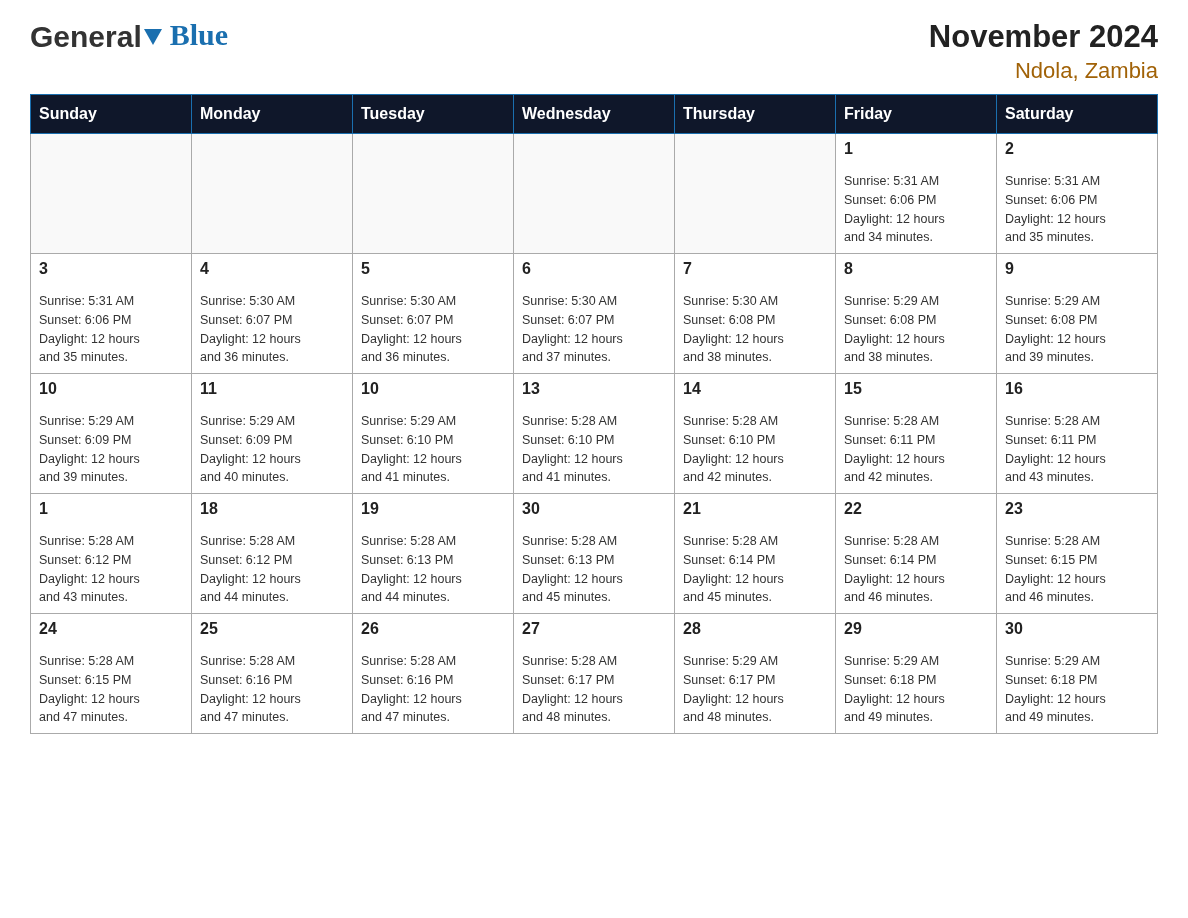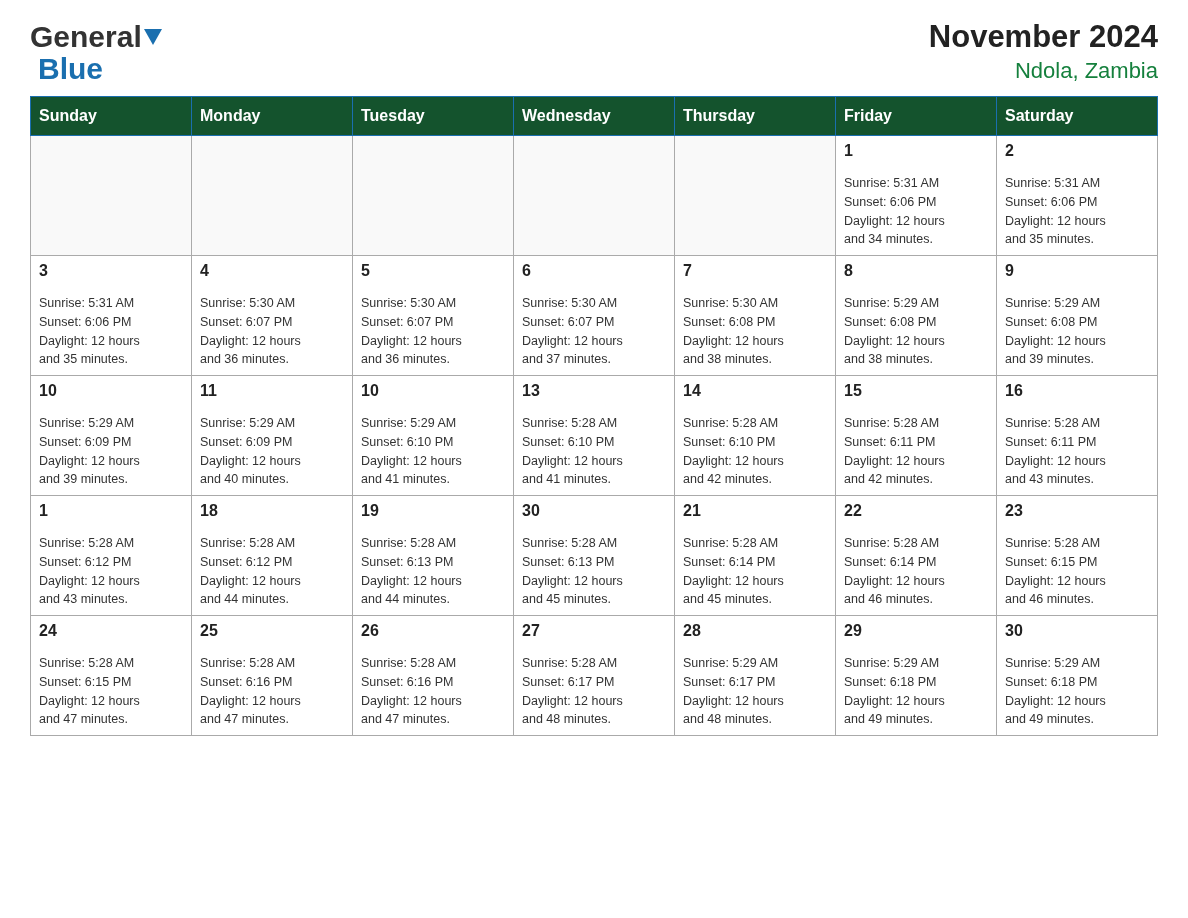--- a/index.html
+++ b/index.html
@@ -11,44 +11,43 @@
       min-height: 918px;
     }
     .header-row {
       display: flex;
       justify-content: space-between;
       align-items: flex-start;
       margin-bottom: 10px;
     }
     .logo {
       display: flex;
-      flex-direction: column;
       align-items: flex-start;
     }
     .title-section {
       text-align: right;
     }
     .month-year {
       font-size: 31px;
       font-weight: bold;
       color: #222;
       line-height: 1.1;
     }
     .location {
       font-size: 22px;
-      color: #15803d;
+      color: #a16207;
       margin-top: 4px;
     }
     .calendar {
       width: 100%;
       border-collapse: collapse;
       margin-top: 8px;
     }
     .calendar th {
-      background-color: #14532d;
+      background-color: #0f172a;
       color: #fff;
       font-size: 16px;
       font-weight: bold;
       padding: 10px 8px;
       text-align: left;
       border: 1px solid #1a6faf;
     }
     .calendar td {
       border: 1px solid #aaa;
       vertical-align: top;
@@ -85,21 +84,21 @@
   <div class="logo">
     <div style="display:flex; align-items:center;">
       <span style="font-size:30px; font-weight:bold; color:#333; font-family: Arial, sans-serif;">General</span>
       <span style="display:inline-block; margin-left:2px; position:relative; top:2px;">
         <svg width="18" height="16" viewBox="0 0 18 16">
           <polygon points="0,0 18,0 9,16" fill="#1a6faf"></polygon>
         </svg>
       </span>
     </div>
     <div style="margin-top:-2px; margin-left:8px;">
-      <span style="font-size:30px; font-weight:bold; color:#1a6faf; font-family: Liberation Sans, sans-serif;">Blue</span>
+      <span style="font-size:30px; font-weight:bold; color:#1a6faf; font-family: Liberation Serif, serif;">Blue</span>
     </div>
   </div>
   <div class="title-section">
     <div class="month-year">November 2024</div>
     <div class="location">Ndola, Zambia</div>
   </div>
 </div>
 
 <table class="calendar">
   <thead>

